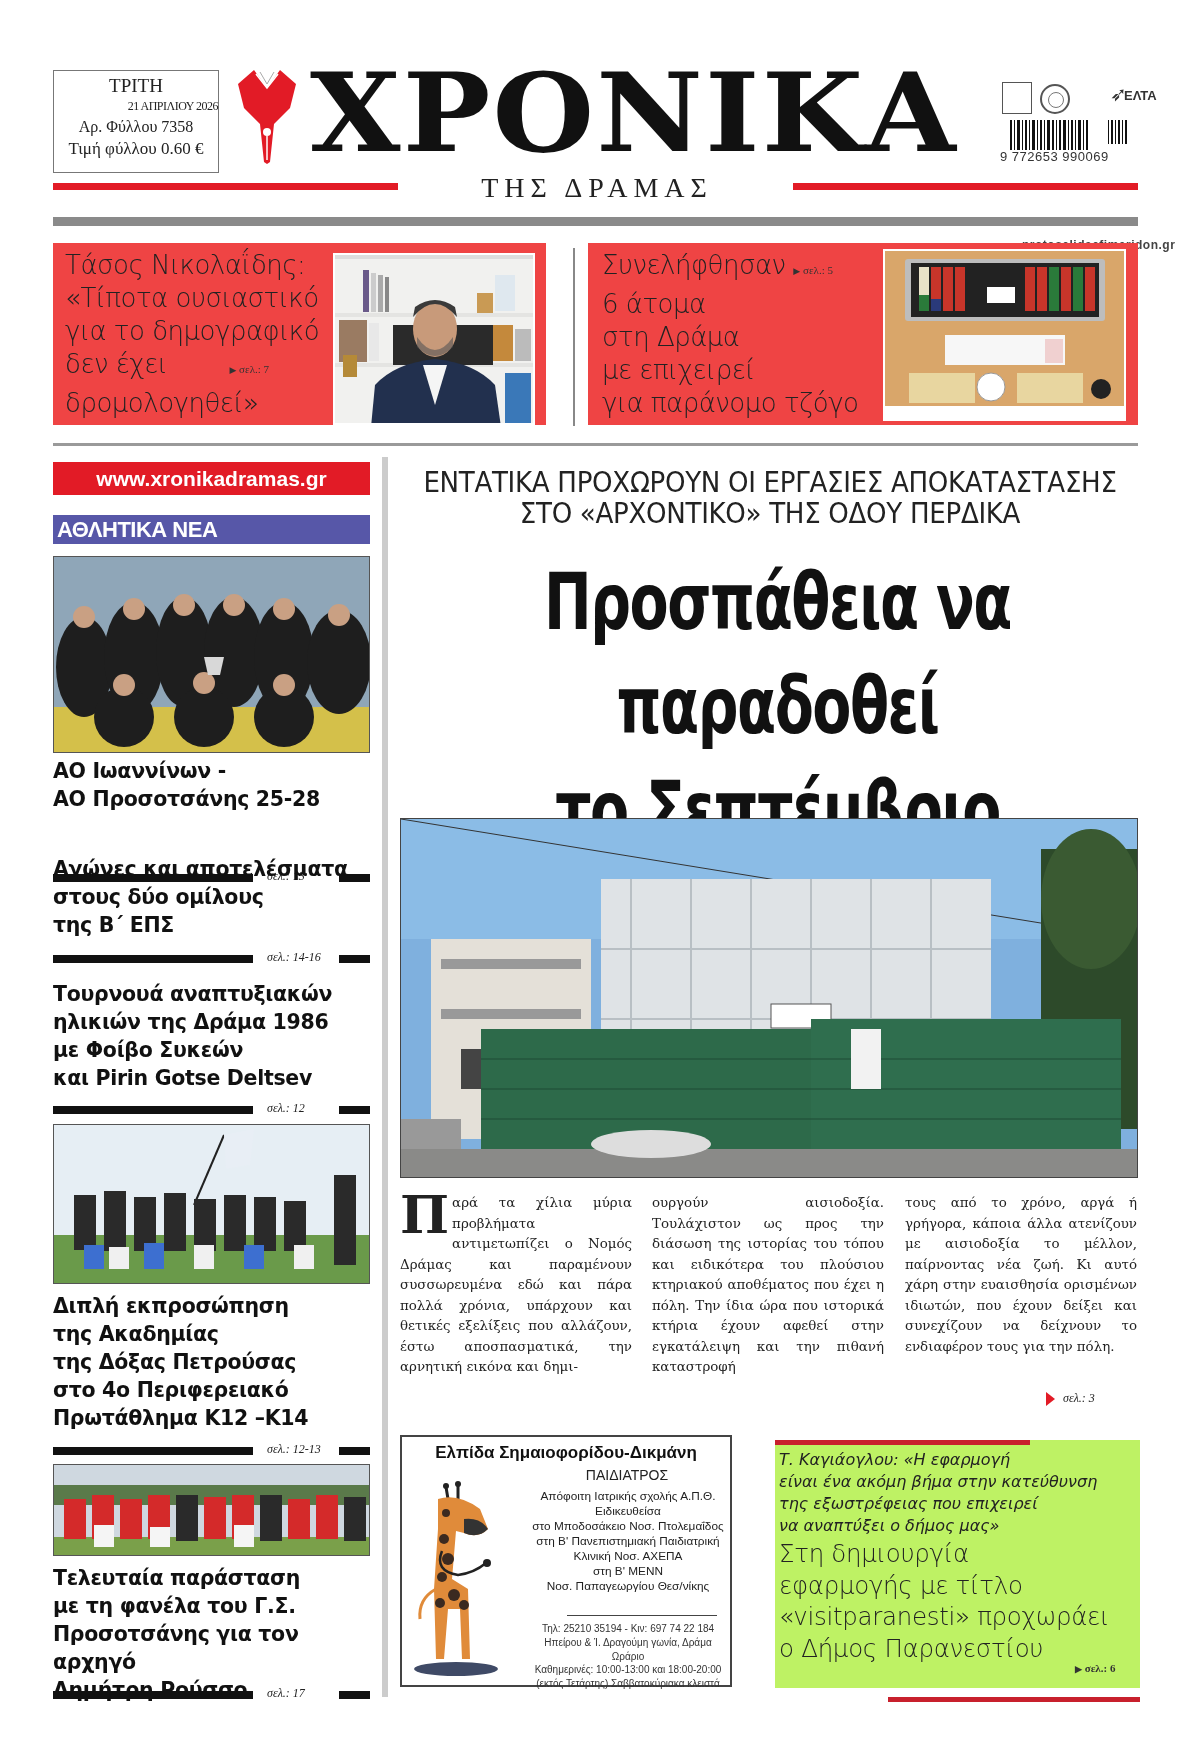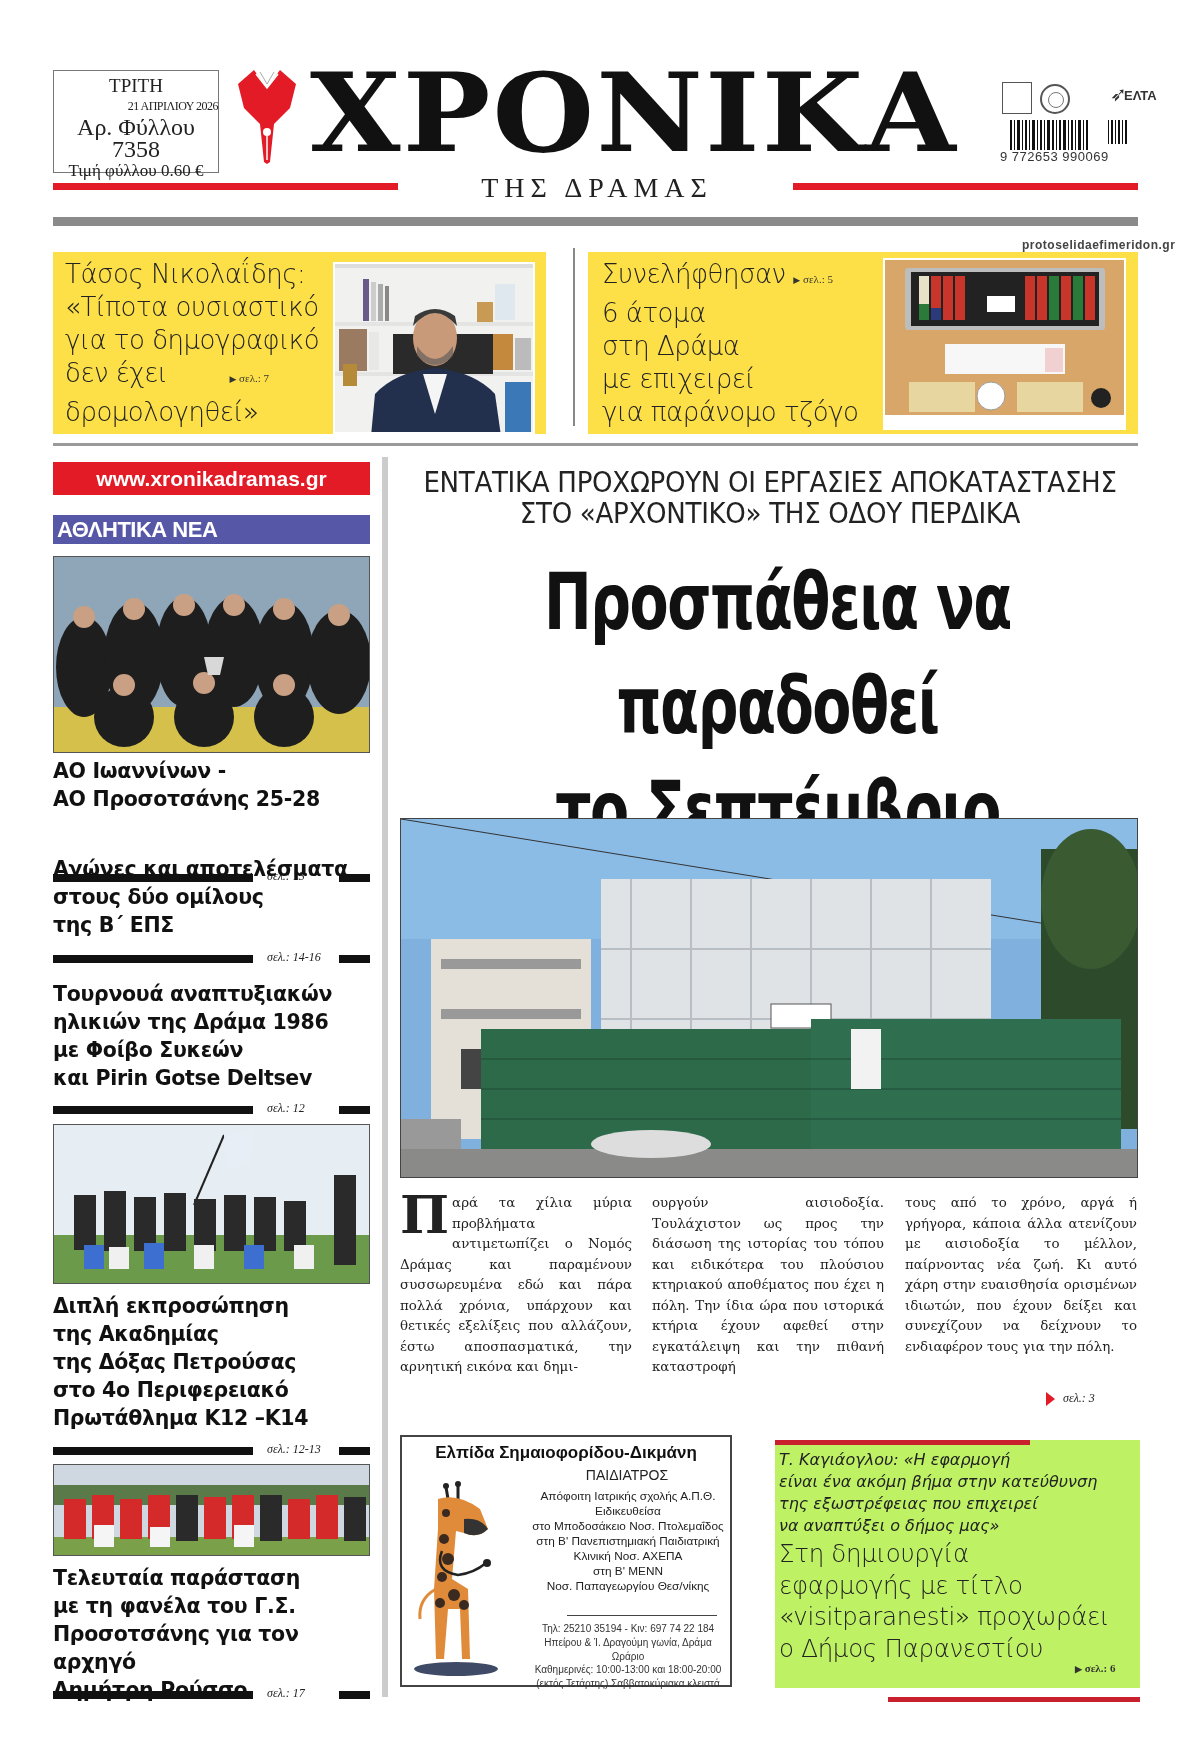--- a/index.html
+++ b/index.html
@@ -4,42 +4,42 @@
 <style>
   * { box-sizing: border-box; margin: 0; padding: 0; }
   html, body { width: 1200px; height: 1759px; background: #fff; overflow: hidden; }
   body { position: relative; font-family: "Liberation Sans", sans-serif; color: #111; }
   .abs { position: absolute; }
 
   
   .datebox { left: 53px; top: 70px; width: 166px; height: 103px; border: 1.5px solid #777; text-align: center; font-family: "Liberation Serif", serif; color: #222; padding-top: 4px; }
   .datebox .day { font-size: 19px; line-height: 22px; }
   .datebox .date { font-size: 12px; line-height: 19px; letter-spacing: -0.5px; text-align: right; }
-  .datebox .issue { font-size: 24px; line-height: 22px; }
+  .datebox .issue { font-size: 16px; line-height: 22px; }
   .datebox .price { font-size: 17px; line-height: 22px; }
 
   .logo-icon { left: 234px; top: 66px; width: 66px; height: 100px; }
   .title { left: 310px; top: 48px; font-family: "DejaVu Serif", serif; font-weight: 900; font-size: 108px; letter-spacing: 2px; line-height: 130px; color: #111; transform: scaleX(1.08); transform-origin: left top; }
   .subtitle { left: 412px; top: 172px; width: 370px; text-align: center; font-family: "Liberation Serif", serif; font-size: 28px; letter-spacing: 6px; color: #222; }
   .red-rule-l { left: 53px; top: 183px; width: 345px; height: 7px; background: #e21b26; }
   .red-rule-r { left: 793px; top: 183px; width: 345px; height: 7px; background: #e21b26; }
   .grey-rule-top { left: 53px; top: 217px; width: 1085px; height: 9px; background: #8a8a8a; }
 
   .stamps { left: 1002px; top: 80px; width: 130px; height: 38px; }
   .stamp-rect { position: absolute; left: 0; top: 2px; width: 30px; height: 32px; border: 1px solid #555; font-size: 5px; }
   .stamp-circle { position: absolute; left: 38px; top: 4px; width: 30px; height: 30px; border: 2px solid #555; border-radius: 50%; }
   .stamp-circle::after { content: ""; position: absolute; left: 6px; top: 6px; width: 14px; height: 14px; border: 1px solid #777; border-radius: 50%; }
   .elta { position: absolute; left: 74px; top: 8px; font-size: 13px; font-weight: bold; color: #333; margin-left: 48px; }
   .elta-bird { position: absolute; left: 108px; top: 2px; font-size: 20px; color: #333; }
   .barcode { left: 1010px; top: 120px; width: 118px; height: 30px; }
   .barcode-num { left: 1000px; top: 149px; font-family: "Liberation Sans", sans-serif; font-size: 13px; letter-spacing: 0.5px; color: #333; }
   .watermark { left: 1020px; top: 238px; font-size: 12px; font-weight: bold; color: #444; letter-spacing: 0.5px; background: #fff; padding: 0 2px; }
 
   
-  .teaser { top: 252px; height: 182px; background: #fde047; }
+  .teaser { top: 243px; height: 182px; background: #ef4444; }
   .teaser1 { left: 53px; width: 493px; }
   .teaser2 { left: 588px; width: 550px; }
   .teaser-text { position: absolute; font-family: "DejaVu Sans", sans-serif; font-weight: 200; font-size: 26px; line-height: 33px; color: #222; letter-spacing: -0.5px; }
   .teaser1 .teaser-text { left: 12px; top: 6px; width: 270px; }
   .teaser2 .teaser-text { left: 14px; top: 6px; width: 270px; }
   .pageref { font-family: "Liberation Serif", serif; font-size: 11px; color: #333; letter-spacing: 0; }
   .tri { font-size: 9px; }
   .teaser-photo { position: absolute; border: 2px solid #fff; overflow: hidden; }
   .teaser1 .teaser-photo { left: 280px; top: 10px; width: 202px; height: 172px; }
   .teaser2 .teaser-photo { left: 295px; top: 6px; width: 243px; height: 172px; }

